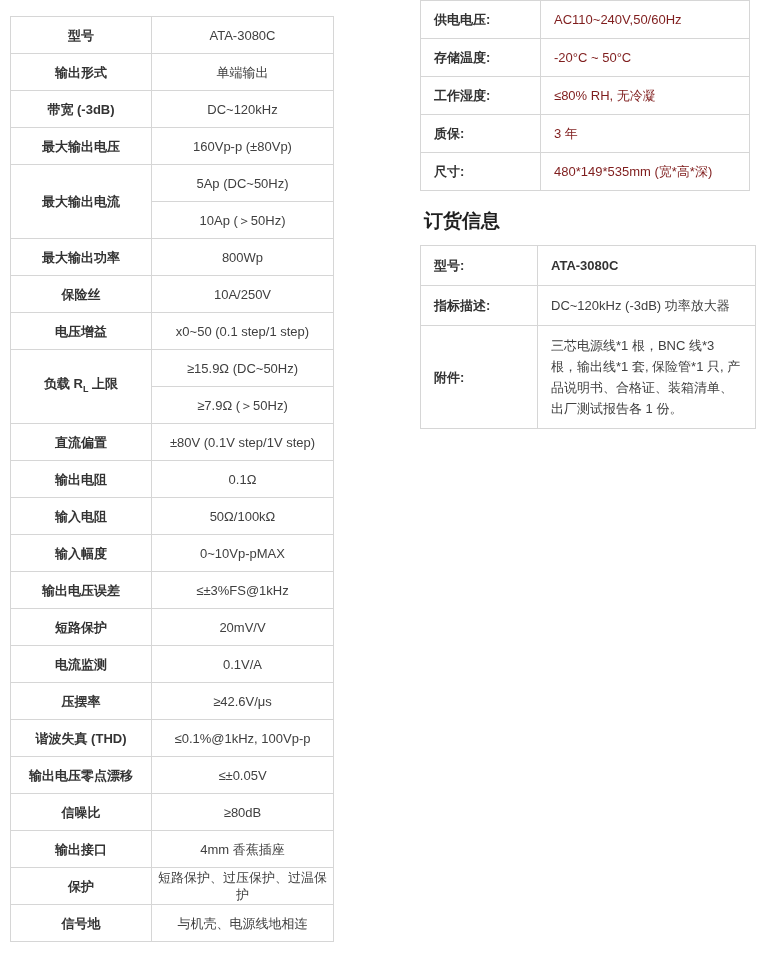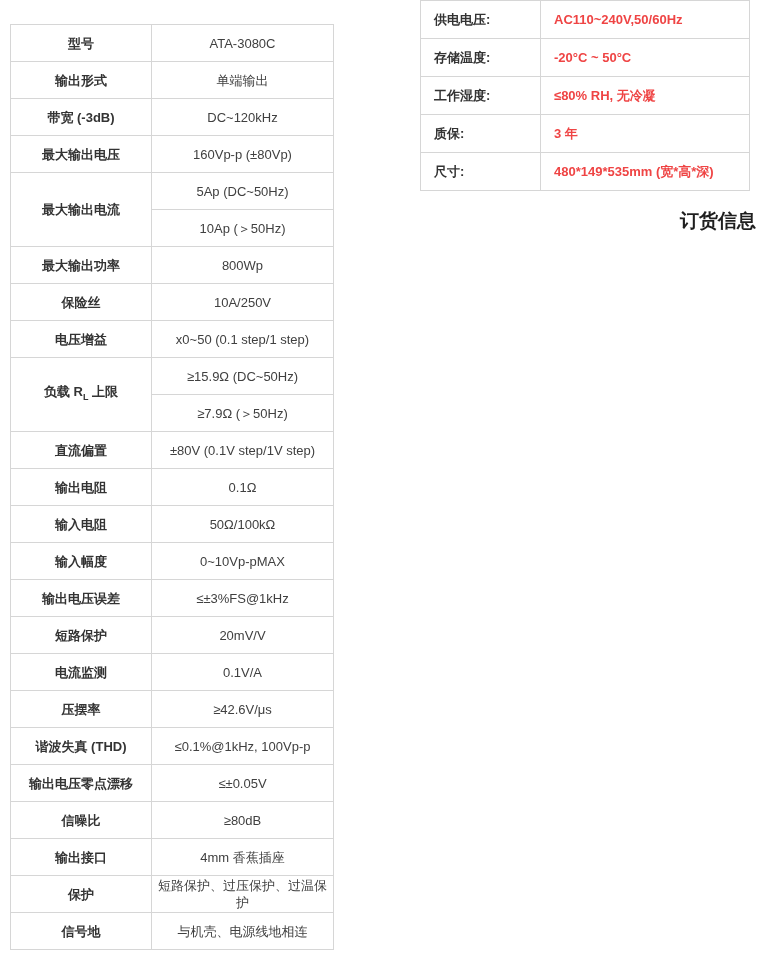--- a/index.html
+++ b/index.html
@@ -4,43 +4,43 @@
 <style>
   html,body{margin:0;padding:0;}
   body{
     width:760px;height:970px;background:#ffffff;position:relative;
     font-family:"Liberation Sans","DejaVu Sans",sans-serif;
     color:#404040;-webkit-font-smoothing:antialiased;
   }
   table{border-collapse:collapse;table-layout:fixed;}
 
   
-  .spec-table{position:absolute;left:10px;top:24px;width:324px;}
+  .spec-table{position:absolute;left:10px;top:16px;width:324px;}
   .spec-table th,.spec-table td{
     border:1px solid #d6d6d6;text-align:center;vertical-align:middle;
     font-size:13px;height:36px;padding:0 4px;line-height:17px;
   }
   .spec-table th{width:132px;font-weight:700;color:#333333;}
   .spec-table td{color:#404040;}
   .spec-table sub{font-size:9px;}
 
   
   .right-col{position:absolute;left:420px;top:0;width:336px;}
 
   .env-table{width:330px;}
   .env-table th,.env-table td{
     border:1px solid #d6d6d6;text-align:left;vertical-align:middle;
     font-size:13px;height:37px;padding:0 13px;line-height:17px;
   }
   .env-table th{width:93px;font-weight:700;color:#333333;}
-  .env-table td{color:#ef4444;font-weight:bold;}
+  .env-table td{color:#7f1d1d;}
 
   .order-heading{
     font-size:19px;font-weight:700;color:#1f1f1f;
-    margin:17px 0 11px 12px;line-height:26px;text-align:right;
+    margin:17px 0 11px 4px;line-height:26px;
   }
 
   .order-table{width:336px;}
   .order-table th,.order-table td{
     border:1px solid #d6d6d6;text-align:left;vertical-align:middle;
     font-size:13px;padding:9px 13px;line-height:21px;
   }
   .order-table th{width:90px;font-weight:700;color:#333333;}
   .order-table td{color:#404040;}
   .order-table .row-fixed th,.order-table .row-fixed td{height:20px;}
@@ -174,14 +174,30 @@
       </tr>
       <tr>
         <th>尺寸:</th>
         <td>480*149*535mm (宽*高*深)</td>
       </tr>
     </tbody>
   </table>
 
   <h2 class="order-heading">订货信息</h2>
 
+  <table class="order-table">
+    <tbody>
+      <tr class="row-fixed">
+        <th>型号:</th>
+        <td class="bold-value">ATA-3080C</td>
+      </tr>
+      <tr class="row-fixed">
+        <th>指标描述:</th>
+        <td>DC~120kHz (-3dB)  功率放大器</td>
+      </tr>
+      <tr>
+        <th>附件:</th>
+        <td>三芯电源线*1 根，BNC 线*3 根，输出线*1 套, 保险管*1 只, 产品说明书、合格证、装箱清单、出厂测试报告各 1 份。</td>
+      </tr>
+    </tbody>
+  </table>
 
 </div>
 
 </body></html>

